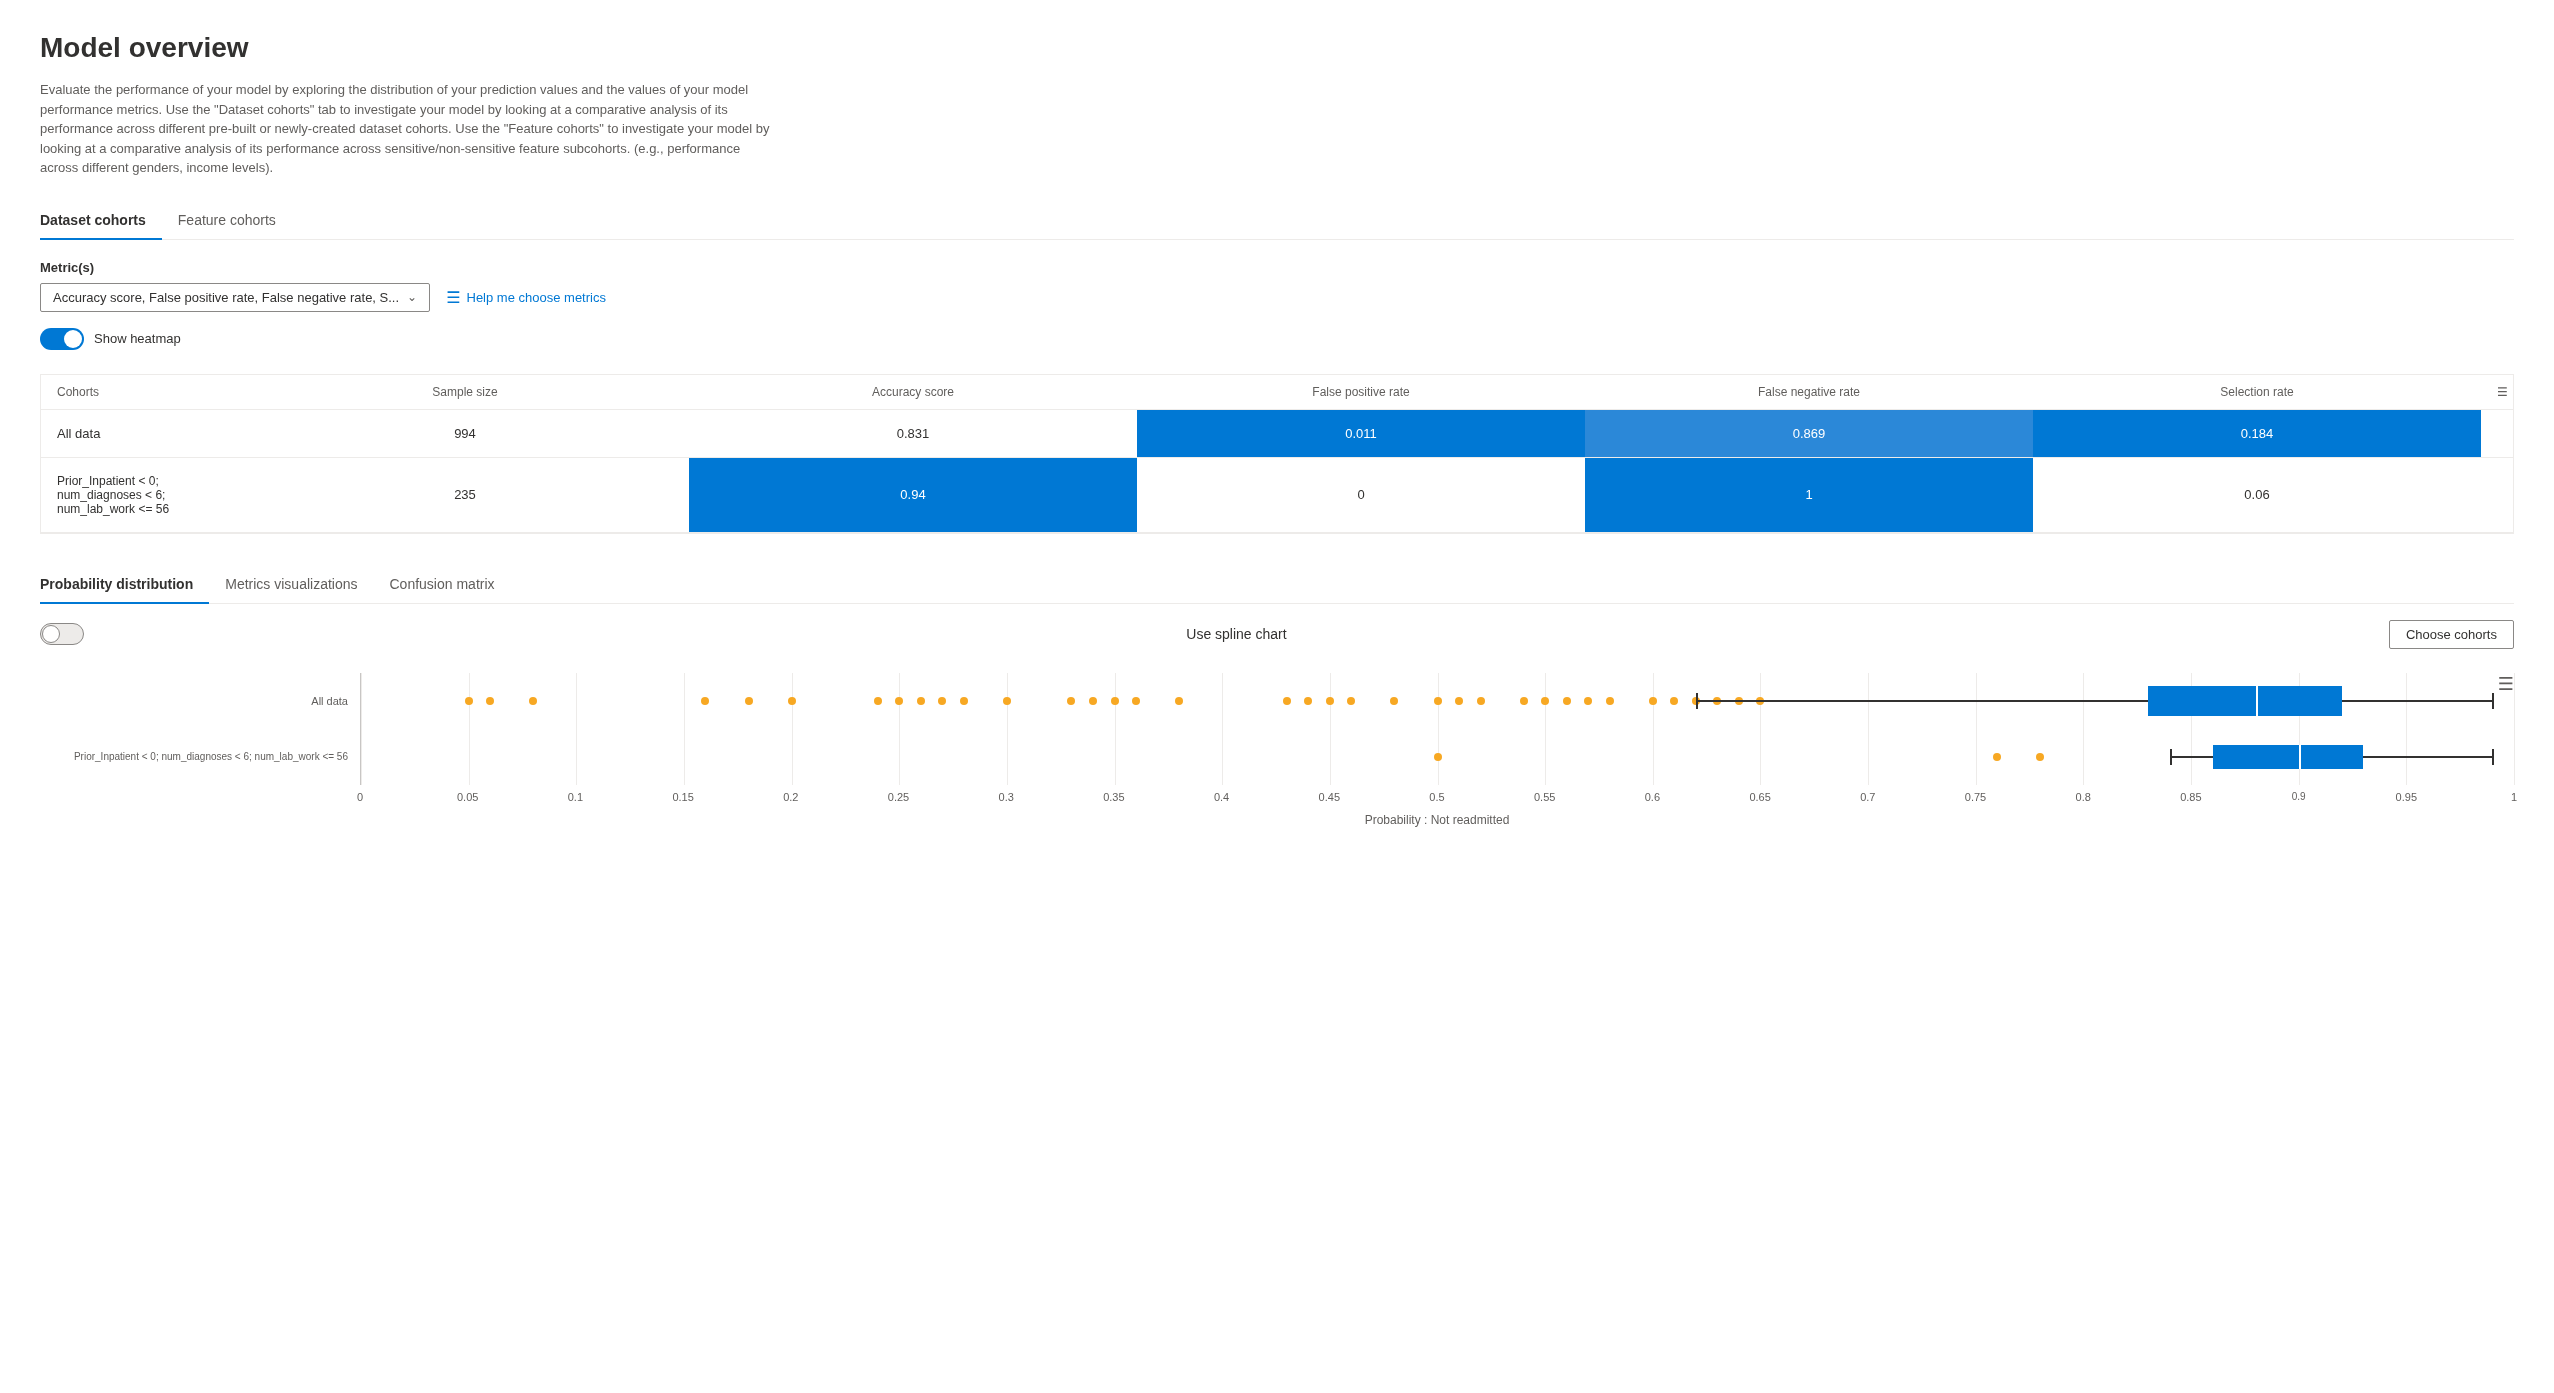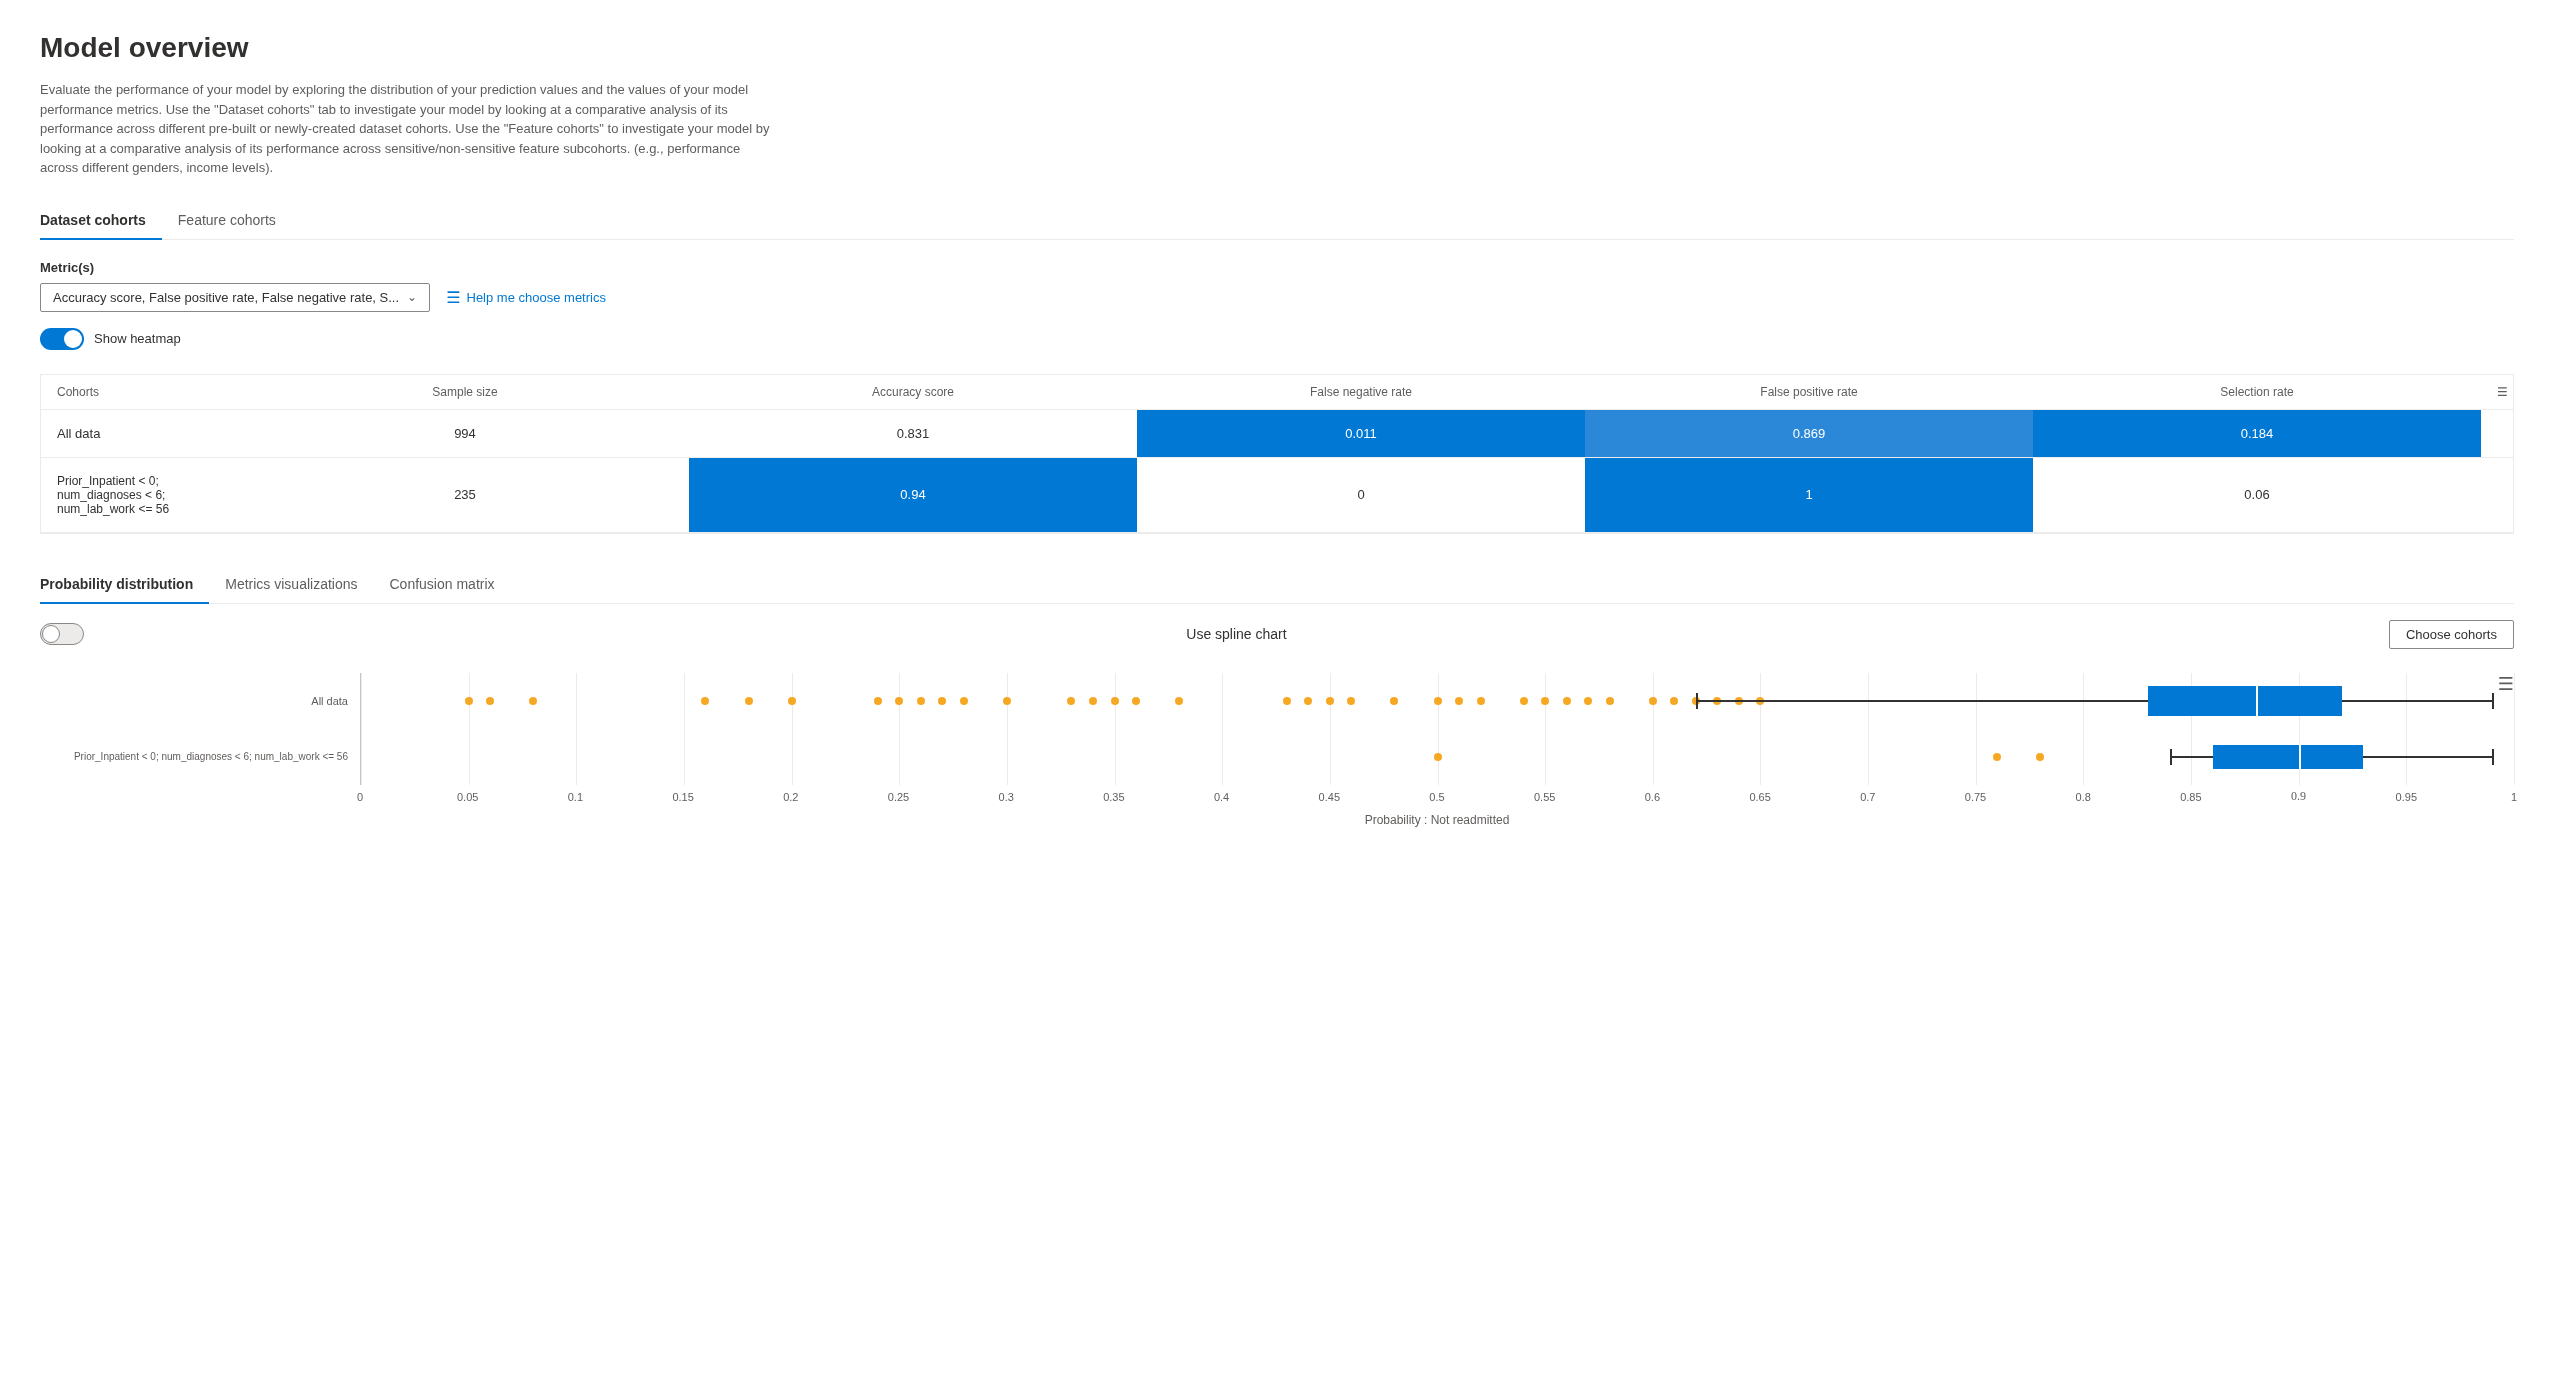--- a/index.html
+++ b/index.html
@@ -94,22 +94,22 @@
     <div class="toggle-thumb"></div>
   </div>
   <span class="toggle-label">Show heatmap</span>
 </div>
 
 <div class="table-container">
   <div class="table-header">
     <div class="table-header-cell">Cohorts</div>
     <div class="table-header-cell">Sample size</div>
     <div class="table-header-cell">Accuracy score</div>
+    <div class="table-header-cell">False positive rate</div>
     <div class="table-header-cell">False negative rate</div>
-    <div class="table-header-cell">False positive rate</div>
     <div class="table-header-cell">Selection rate</div>
     <div class="table-header-cell">
       <span>☰</span>
     </div>
   </div>
 
   <div class="table-row-grid">
     <div class="table-cell label">All data</div>
     <div class="table-cell cell-white">994</div>
     <div class="table-cell cell-white">0.831</div>
@@ -265,18 +265,18 @@
       <div style="position: absolute; font-size: 11px; color: rgb(96, 94, 92); left: 40%; transform: translateX(-50%);">0.4</div>
       <div style="position: absolute; font-size: 11px; color: rgb(96, 94, 92); left: 45%; transform: translateX(-50%);">0.45</div>
       <div style="position: absolute; font-size: 11px; color: rgb(96, 94, 92); left: 50%; transform: translateX(-50%);">0.5</div>
       <div style="position: absolute; font-size: 11px; color: rgb(96, 94, 92); left: 55%; transform: translateX(-50%);">0.55</div>
       <div style="position: absolute; font-size: 11px; color: rgb(96, 94, 92); left: 60%; transform: translateX(-50%);">0.6</div>
       <div style="position: absolute; font-size: 11px; color: rgb(96, 94, 92); left: 65%; transform: translateX(-50%);">0.65</div>
       <div style="position: absolute; font-size: 11px; color: rgb(96, 94, 92); left: 70%; transform: translateX(-50%);">0.7</div>
       <div style="position: absolute; font-size: 11px; color: rgb(96, 94, 92); left: 75%; transform: translateX(-50%);">0.75</div>
       <div style="position: absolute; font-size: 11px; color: rgb(96, 94, 92); left: 80%; transform: translateX(-50%);">0.8</div>
       <div style="position: absolute; font-size: 11px; color: rgb(96, 94, 92); left: 85%; transform: translateX(-50%);">0.85</div>
-      <div style="position: absolute; font-size: 12px; color: rgb(96, 94, 92); left: 90%; transform: translateX(-50%); font-family: Liberation Serif, serif;">0.9</div>
+      <div style="position: absolute; font-size: 10px; color: rgb(96, 94, 92); left: 90%; transform: translateX(-50%);">0.9</div>
       <div style="position: absolute; font-size: 11px; color: rgb(96, 94, 92); left: 95%; transform: translateX(-50%);">0.95</div>
       <div style="position: absolute; font-size: 11px; color: rgb(96, 94, 92); left: 100%; transform: translateX(-50%);">1</div>
     </div>
   <div class="chart-title-x">Probability : Not readmitted</div>
 </div>
 
 </body></html>

